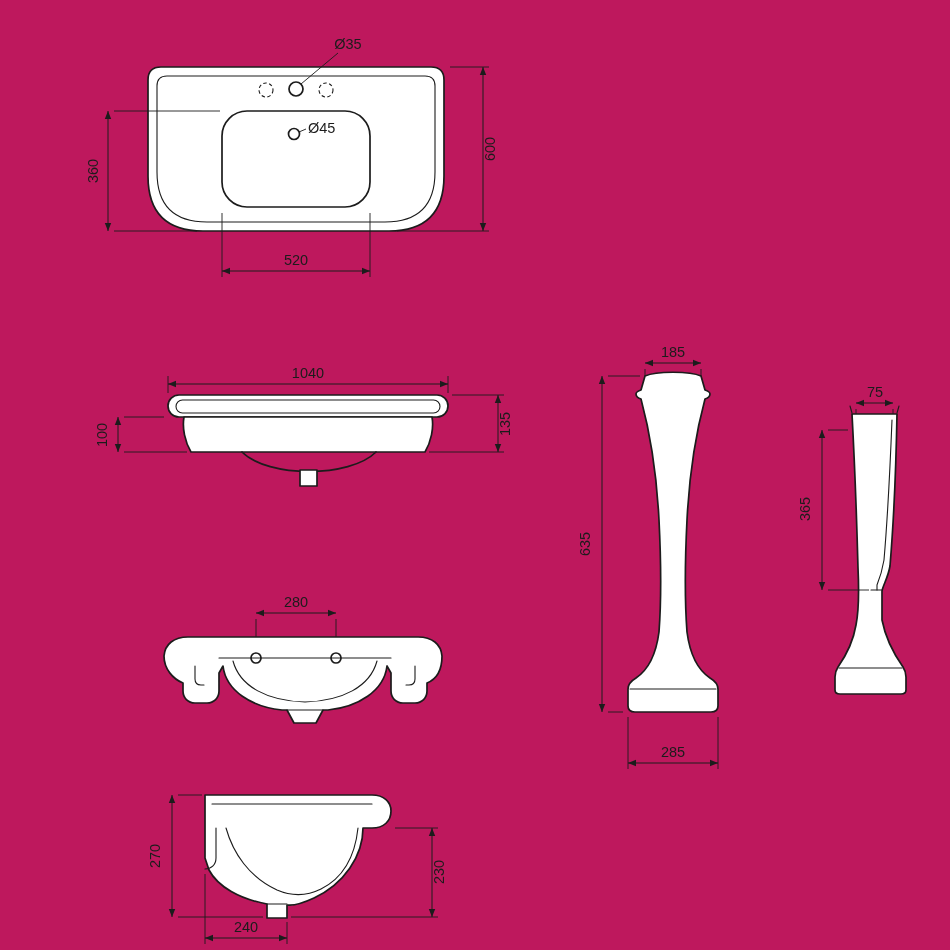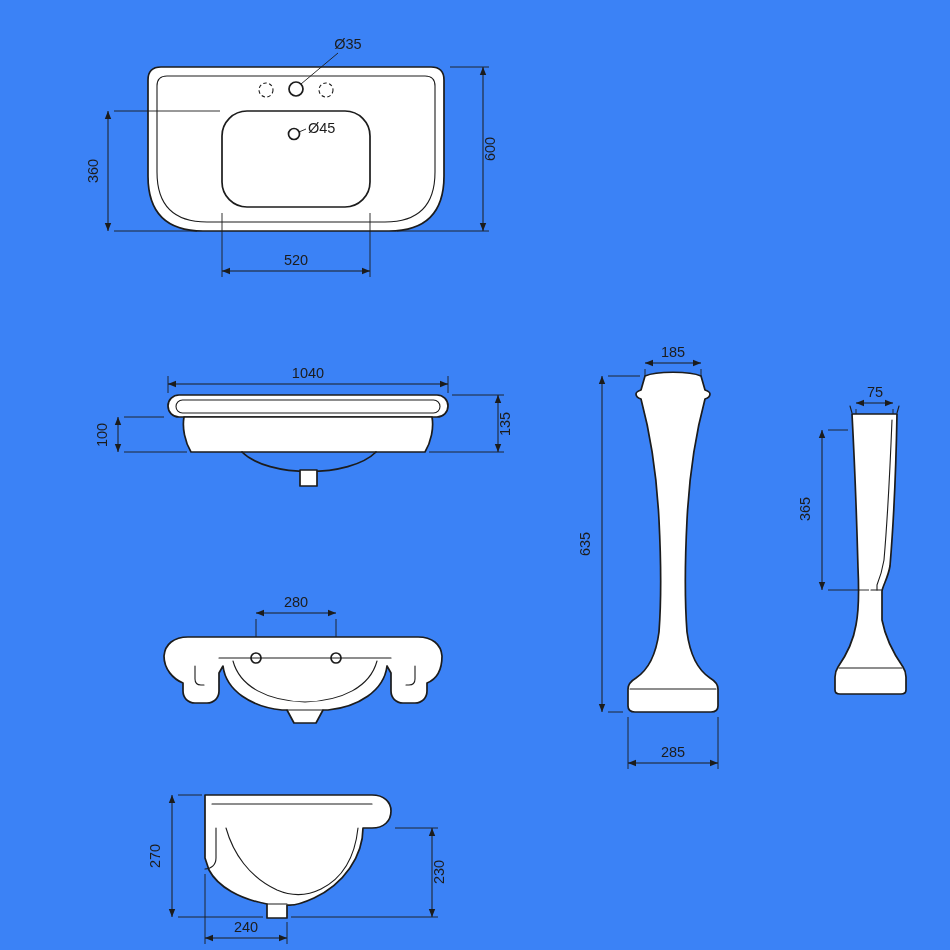--- a/index.html
+++ b/index.html
@@ -1,17 +1,17 @@
 <!DOCTYPE html>
 <html><head>
 <meta charset="utf-8">
 <title>Technical Drawing</title>
 <style>
   html,body{margin:0;padding:0;background:#ffffff;}
-  .canvas{position:relative;width:950px;height:950px;background:#3b82f6;overflow:hidden;
+  .canvas{position:relative;width:950px;height:950px;background:#be185d;overflow:hidden;
           font-family:"Liberation Sans",sans-serif;}
   svg{display:block;}
   .outline{fill:#ffffff;stroke:#1c1c1c;stroke-width:1.7;stroke-linejoin:round;stroke-linecap:round;}
   .line{fill:none;stroke:#1c1c1c;stroke-width:1.7;stroke-linejoin:round;stroke-linecap:round;}
   .thin{fill:none;stroke:#1c1c1c;stroke-width:1.1;stroke-linejoin:round;stroke-linecap:round;}
   .dashed{fill:none;stroke:#1c1c1c;stroke-width:1.1;stroke-dasharray:3.5 2.5;}
   .dim{stroke:#1c1c1c;stroke-width:1;fill:none;}
   .ext{stroke:#1c1c1c;stroke-width:0.9;fill:none;}
   .dim-label{font-family:"Liberation Sans",sans-serif;font-size:14.5px;fill:#1c1c1c;}
 </style>

